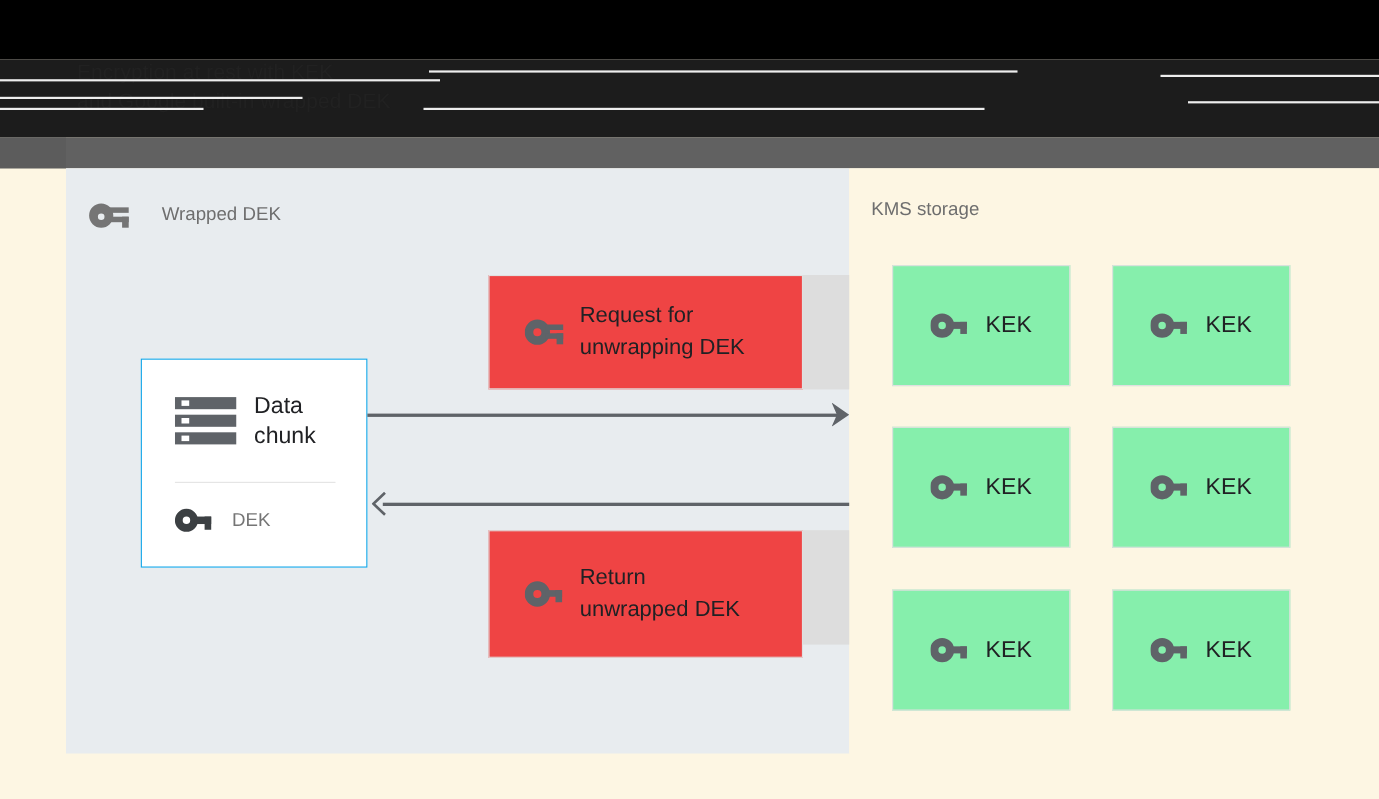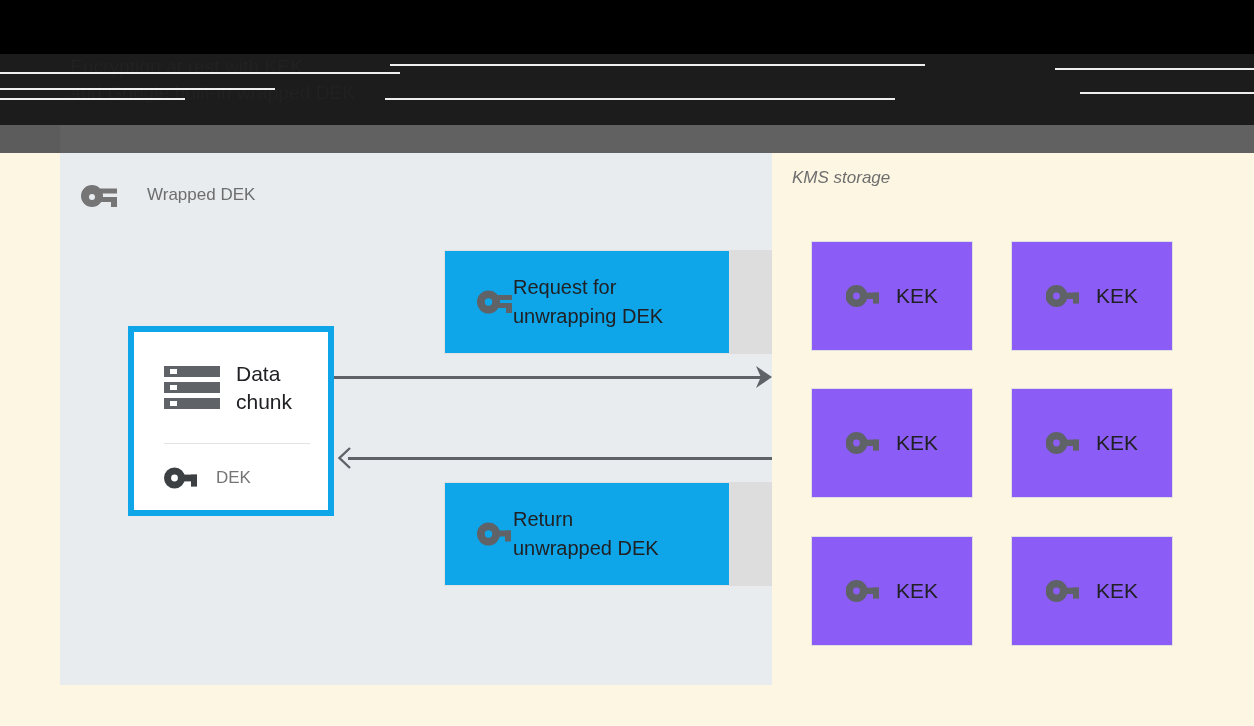--- a/index.html
+++ b/index.html
@@ -49,77 +49,77 @@
     background: #e8ecef;
   }
   .panel-right {
     position: absolute; left: 772px; top: 153px; width: 482px; height: 532px;
     background: #fdf6e3;
   }
   .panel-label {
     position: absolute; font-size: 17px; color: #6e6e6e; font-weight: 400;
   }
   .panel-label.left  { left: 131px; top: 185px; margin-left: 16px; }
-  .panel-label.right { left: 792px; top: 168px; font-style: italic; }
+  .panel-label.right { left: 792px; top: 180px; }
 
   
   .key-icon { display: inline-block; vertical-align: middle; }
   .key-icon svg { display: block; }
 
   
   .wrapped-key {
     position: absolute; left: 80px; top: 181px; width: 38px; height: 30px;
   }
 
   
   .card-data {
     position: absolute; left: 128px; top: 326px; width: 206px; height: 190px;
-    background: #ffffff; border: 6px solid #0ea5e9;
+    background: #ffffff; border: 1px solid #0ea5e9;
   }
   .dc-top { position: absolute; left: 30px; top: 28px; display: flex; align-items: center; gap: 16px; }
   .server-icon { width: 56px; height: 48px; flex: none; }
   .dc-text { font-size: 21px; line-height: 28px; color: #202124; white-space: pre-line; }
   .dc-divider {
     position: absolute; left: 30px; top: 111px; width: 146px; height: 1px; background: #e3e3e3;
   }
   .dc-bottom { position: absolute; left: 30px; top: 133px; display: flex; align-items: center; gap: 18px; }
   .dc-dek { font-size: 17px; color: #757575; text-align: center; }
 
   
   .msg-shadow {
     position: absolute; background: #dddddd;
   }
   .card-msg {
-    position: absolute; background: #0ea5e9; border: 1px solid #e0e0e0;
-    display: flex; align-items: center; padding-left: 32px;
+    position: absolute; background: #ef4444; border: 1px solid #e0e0e0;
+    display: flex; align-items: center; gap: 14px; padding-left: 32px;
   }
   .msg-text { font-size: 20px; line-height: 29px; color: #202124; white-space: pre-line; }
 
   #card-request { left: 444px; top: 250px; width: 286px; height: 104px; }
   #shadow-request { left: 730px; top: 250px; width: 42px; height: 104px; }
-  #card-return  { left: 444px; top: 482px; width: 286px; height: 104px; }
+  #card-return  { left: 444px; top: 482px; width: 286px; height: 116px; }
   #shadow-return { left: 730px; top: 482px; width: 42px; height: 104px; }
 
   
   .arrow-line { position: absolute; background: #5f6368; height: 3px; }
   #arrow-right-line { left: 334px; top: 376px; width: 428px; }
   #arrow-right-head {
     position: absolute; left: 756px; top: 366px; width: 16px; height: 22px;
     background: #5f6368;
     clip-path: polygon(0 0, 100% 50%, 100% 50%, 0 100%, 30% 50%);
   }
   #arrow-left-line { left: 348px; top: 457px; width: 424px; }
   #arrow-left-head {
     position: absolute; left: 338px; top: 447px; width: 14px; height: 22px;
   }
 
   
   .kek-box {
     position: absolute; width: 162px; height: 110px;
-    background: #8b5cf6; border: 1px solid #e0e0e0;
+    background: #86efac; border: 1px solid #e0e0e0;
     display: flex; align-items: center; justify-content: center; gap: 16px;
   }
   .kek-label { font-size: 21px; color: #202124; }
   .kek-key { width: 34px; height: 26px; flex: none; }
 </style>
 </head>
 <body>
 
 <div class="screen">
 

